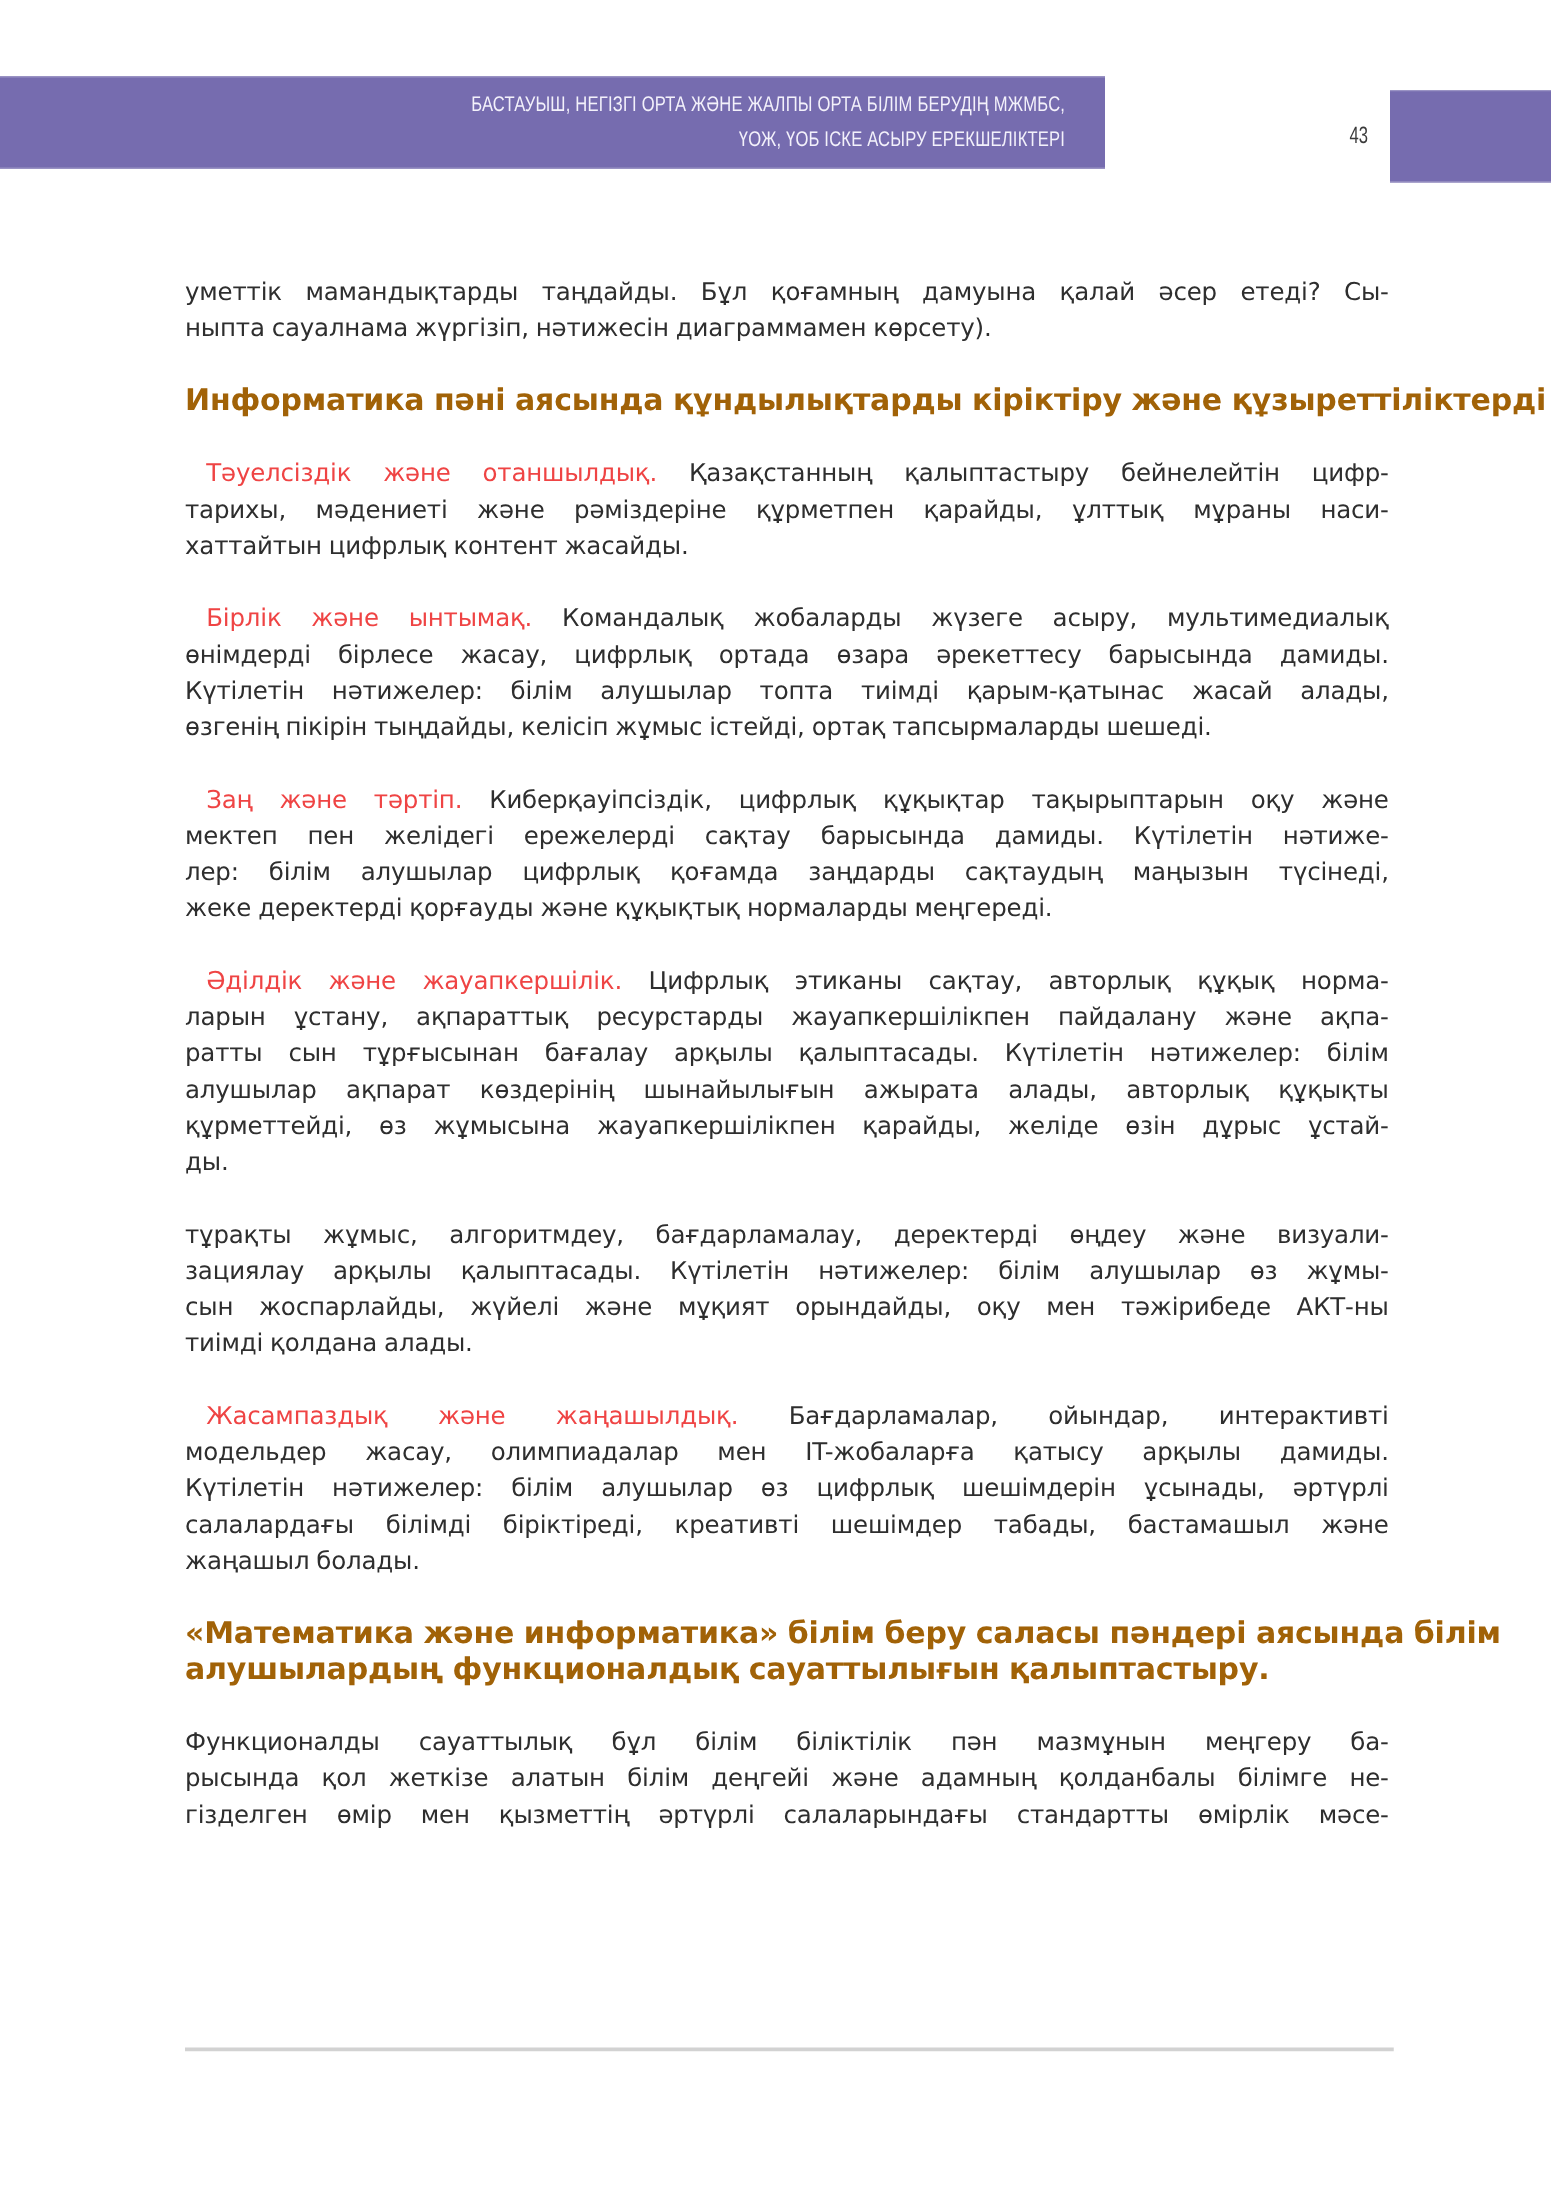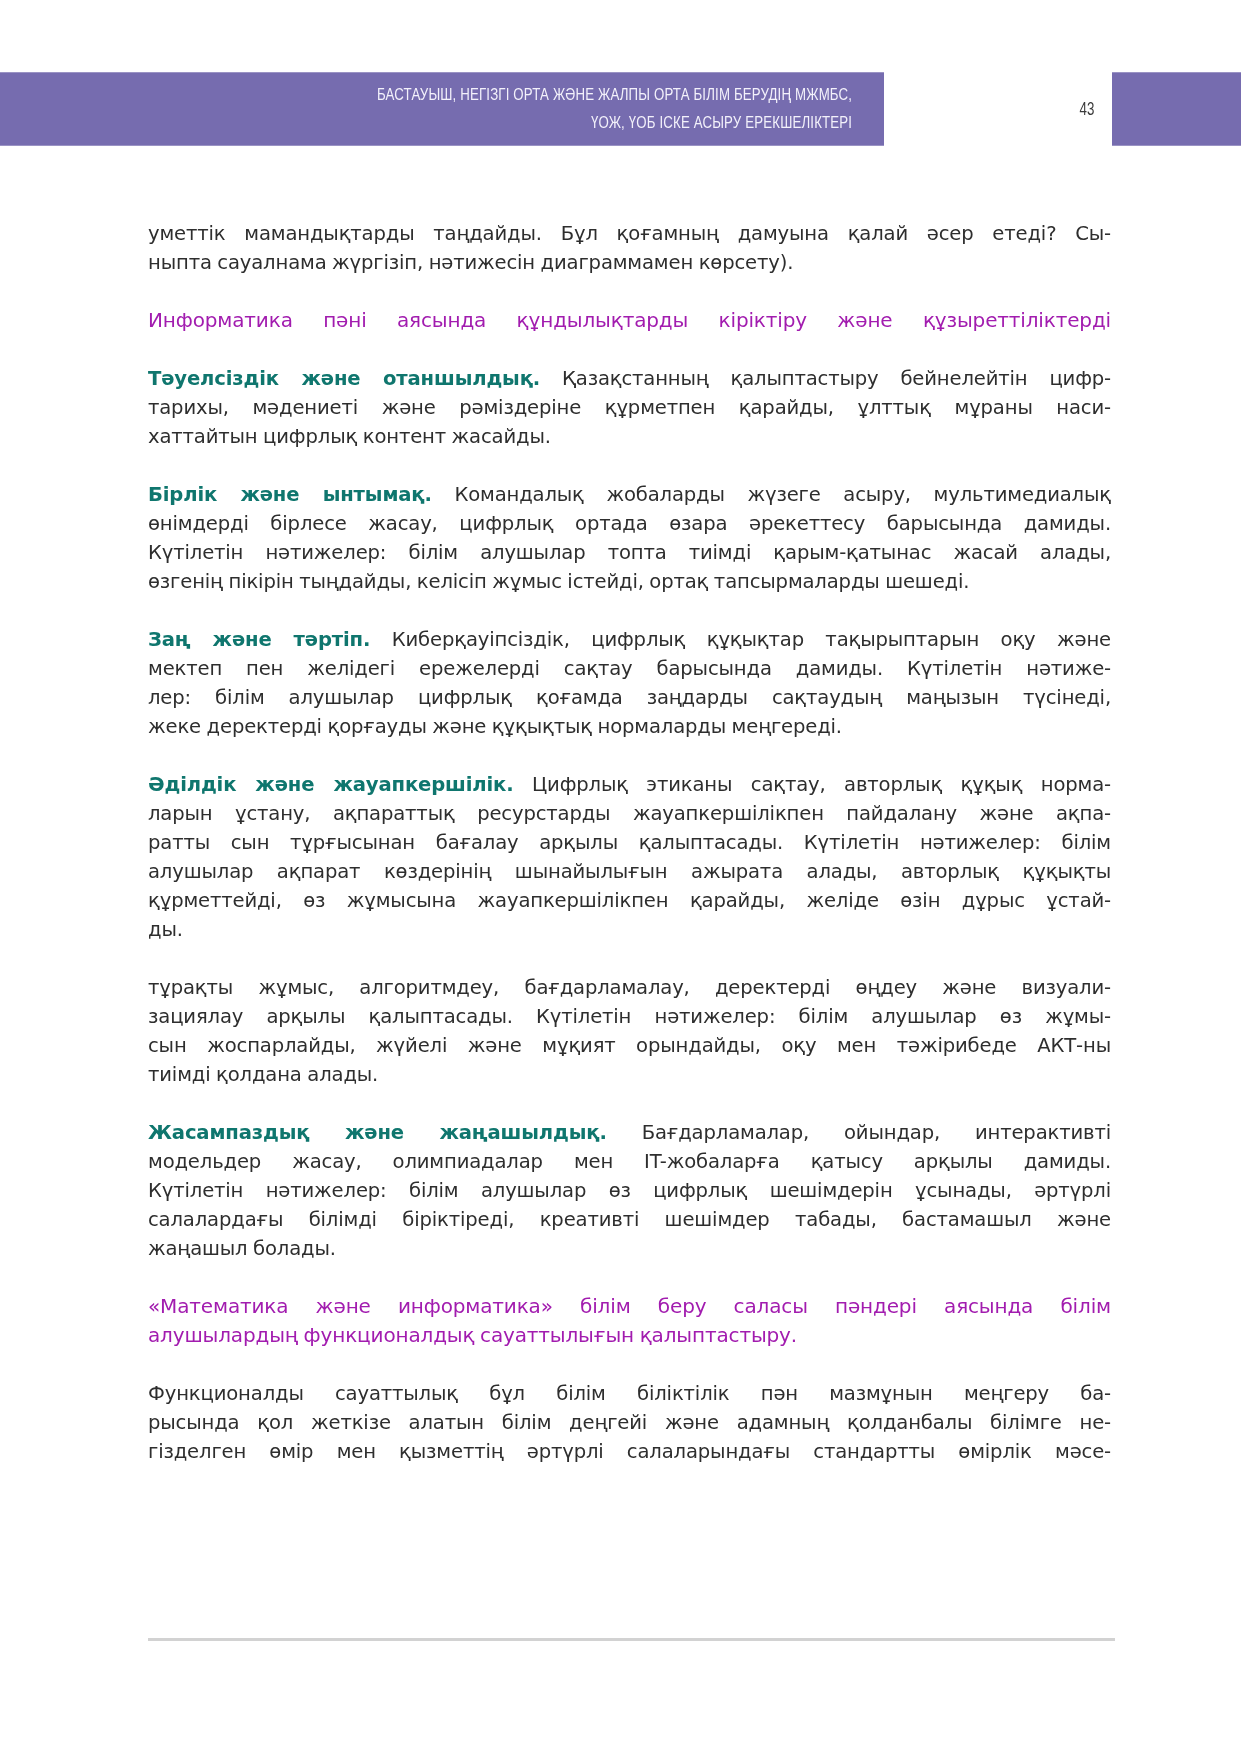--- a/index.html
+++ b/index.html
@@ -1,38 +1,38 @@
 <!DOCTYPE html>
 <html><head>
 <meta charset="utf-8">
 <style>
   html, body { margin: 0; padding: 0; background: #ffffff; }
   body { width: 1241px; height: 1754px; position: relative; overflow: hidden;
          font-family: "DejaVu Sans", sans-serif; color: #2e2e2e; }
 
-  .header-band { position: absolute; left: 0; top: 72px; width: 884px; height: 74px;
+  .header-band { position: absolute; left: 0; top: 61px; width: 884px; height: 74px;
                  background: #766caf; border-top: 1px solid #9a93c4; border-bottom: 1px solid #9a93c4; box-sizing: border-box; }
   .header-title { position: absolute; right: 32px; top: 8px; text-align: right;
                   font-family: "Liberation Sans Narrow", "Liberation Sans", sans-serif;
                   color: #f3f1fb; font-size: 17px; line-height: 28px; letter-spacing: 0.2px;
                   transform: scaleX(0.78); transform-origin: right center; white-space: nowrap; font-weight: normal; }
   .page-number { position: absolute; left: 1062px; width: 50px; top: 72px; height: 74px;
                  display: flex; align-items: center; justify-content: center;
                  font-family: "Liberation Sans", sans-serif; font-size: 19px; color: #3a3a3a;
                  transform: scaleX(0.7); }
   .header-tab { position: absolute; left: 1112px; top: 72px; width: 129px; height: 74px; background: #766caf;
                 border-top: 1px solid #9a93c4; border-bottom: 1px solid #9a93c4; box-sizing: border-box; }
 
   .content { position: absolute; left: 148px; top: 219px; width: 963px; }
   .para { margin: 0 0 29px 0; }
   .line { display: block; height: 29px; line-height: 29px; font-size: 19.6px; white-space: nowrap;
           text-align: justify; text-align-last: justify; letter-spacing: -0.15px; word-spacing: -0.5px; }
   .line.last { text-align-last: left; }
-  .heading .line { font-weight: normal; color: #a21caf; font-size: 20px; }
-  .lead { font-weight: bold; color: #0f766e; }
+  .heading .line { font-weight: bold; color: #a16207; font-size: 24px; }
+  .lead { font-weight: normal; color: #ef4444; margin-left: 17px; }
 
   .footer-rule { position: absolute; left: 148px; top: 1638px; width: 967px; height: 3px; background: #d2d2d2; }
 </style>
 </head>
 <body>
 
 <div class="header-band">
   <div class="header-title">
     <div>БАСТАУЫШ, НЕГІЗГІ ОРТА ЖӘНЕ ЖАЛПЫ ОРТА БІЛІМ БЕРУДІҢ МЖМБС,</div>
     <div>ҮОЖ, ҮОБ ІСКЕ АСЫРУ ЕРЕКШЕЛІКТЕРІ</div>

